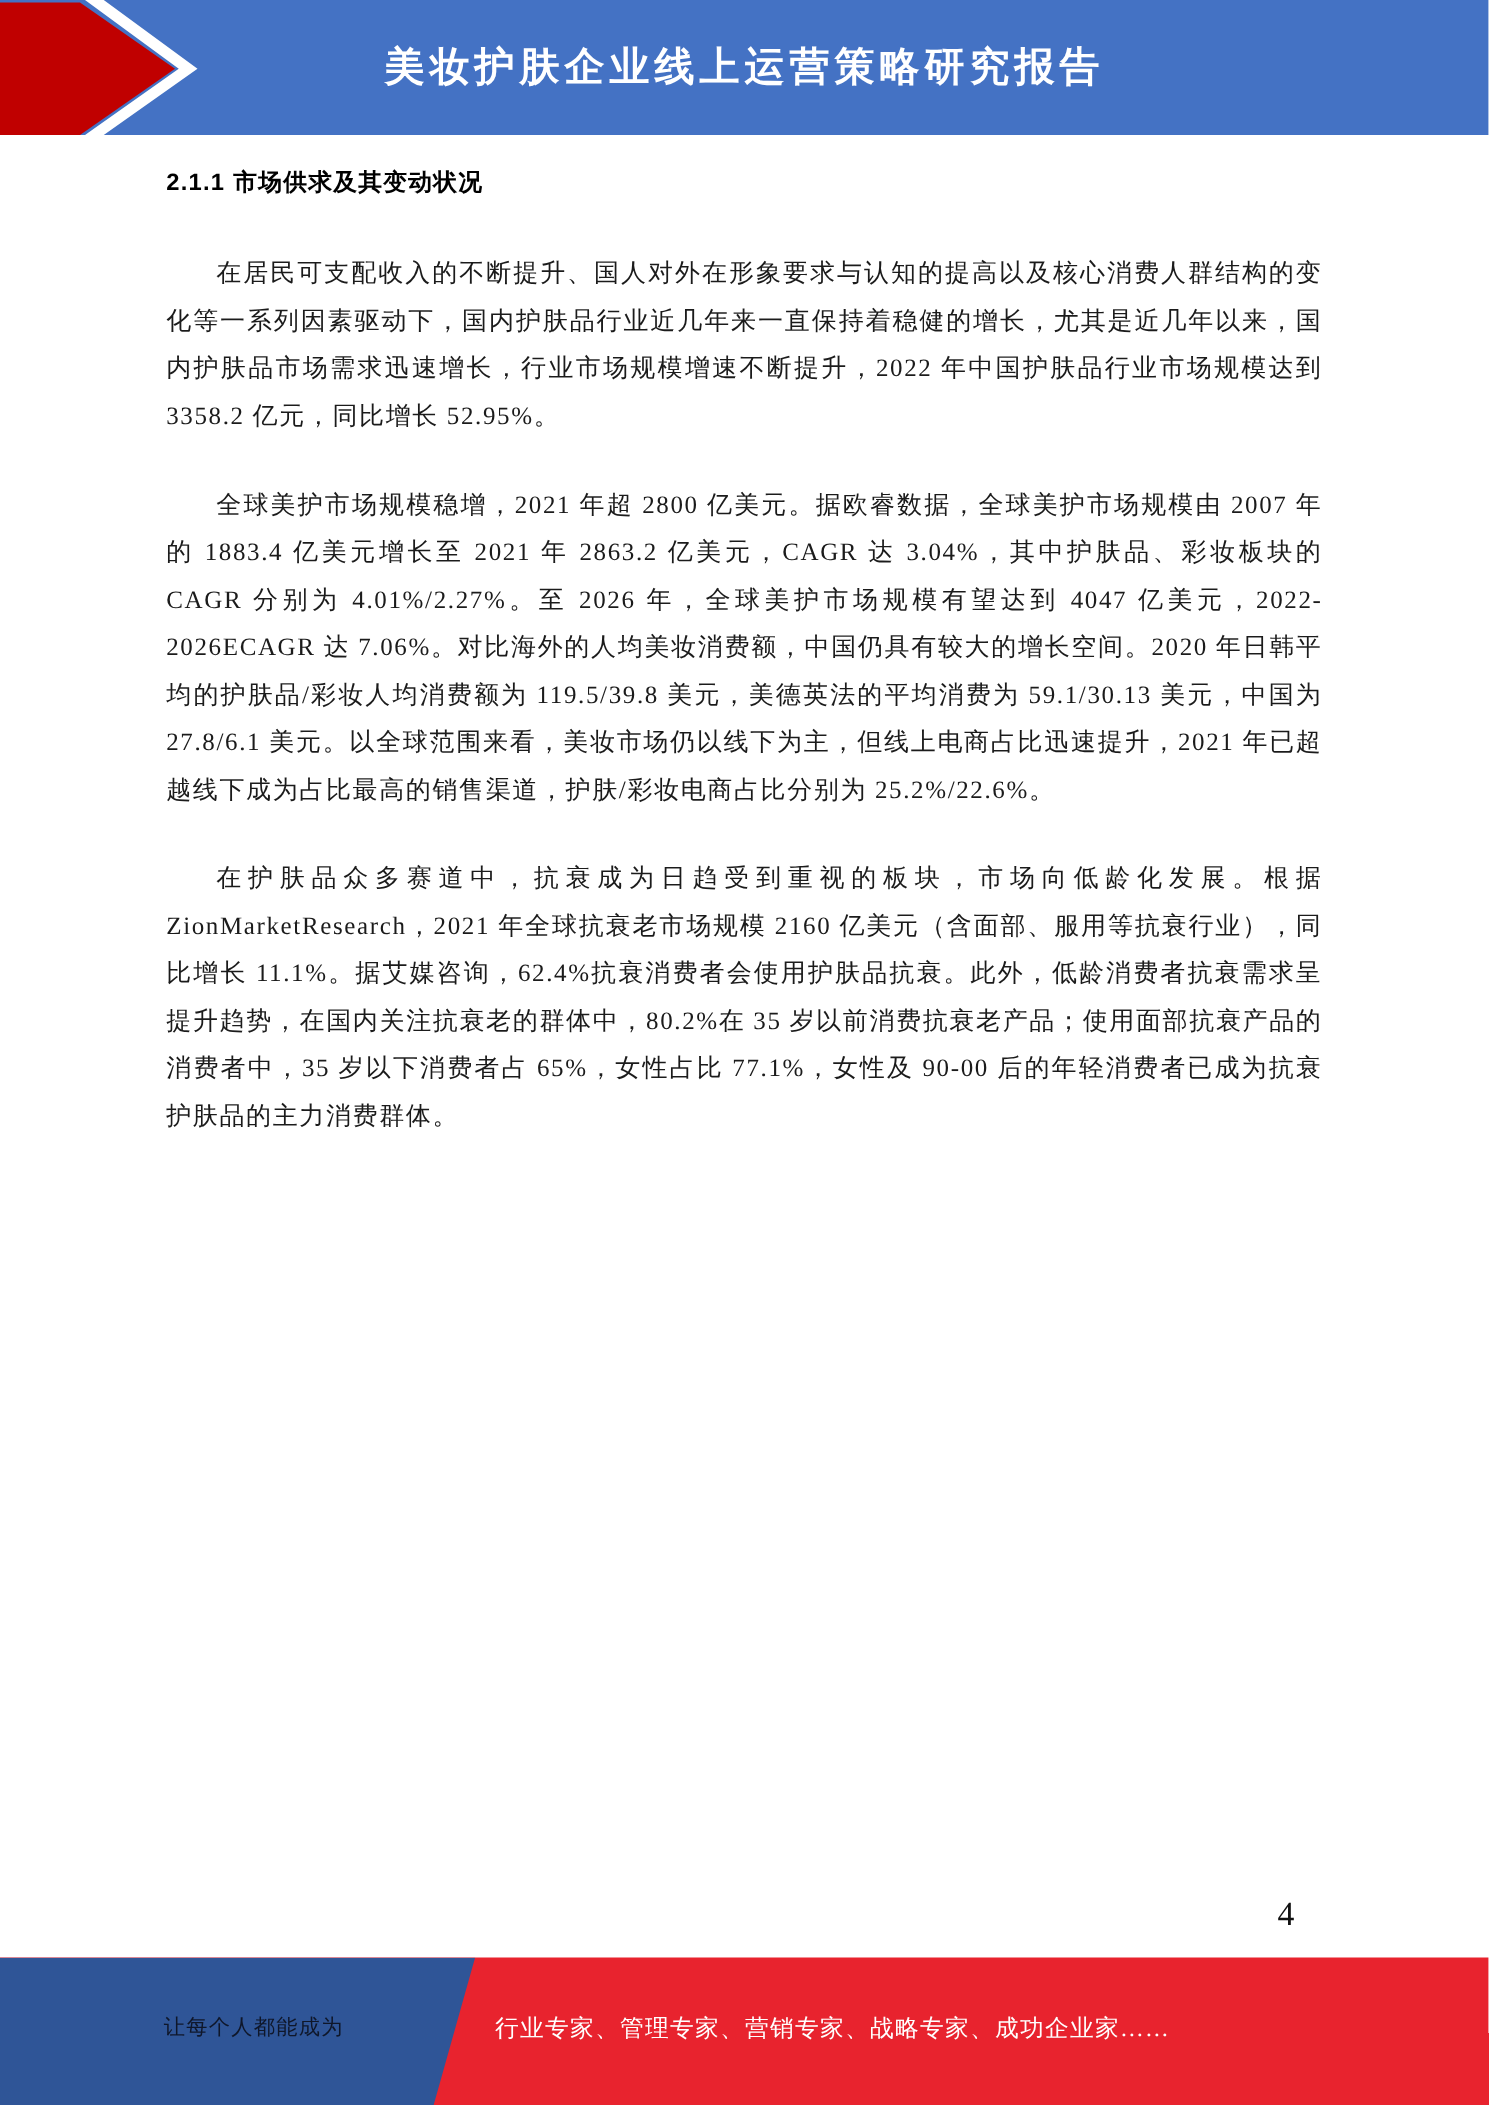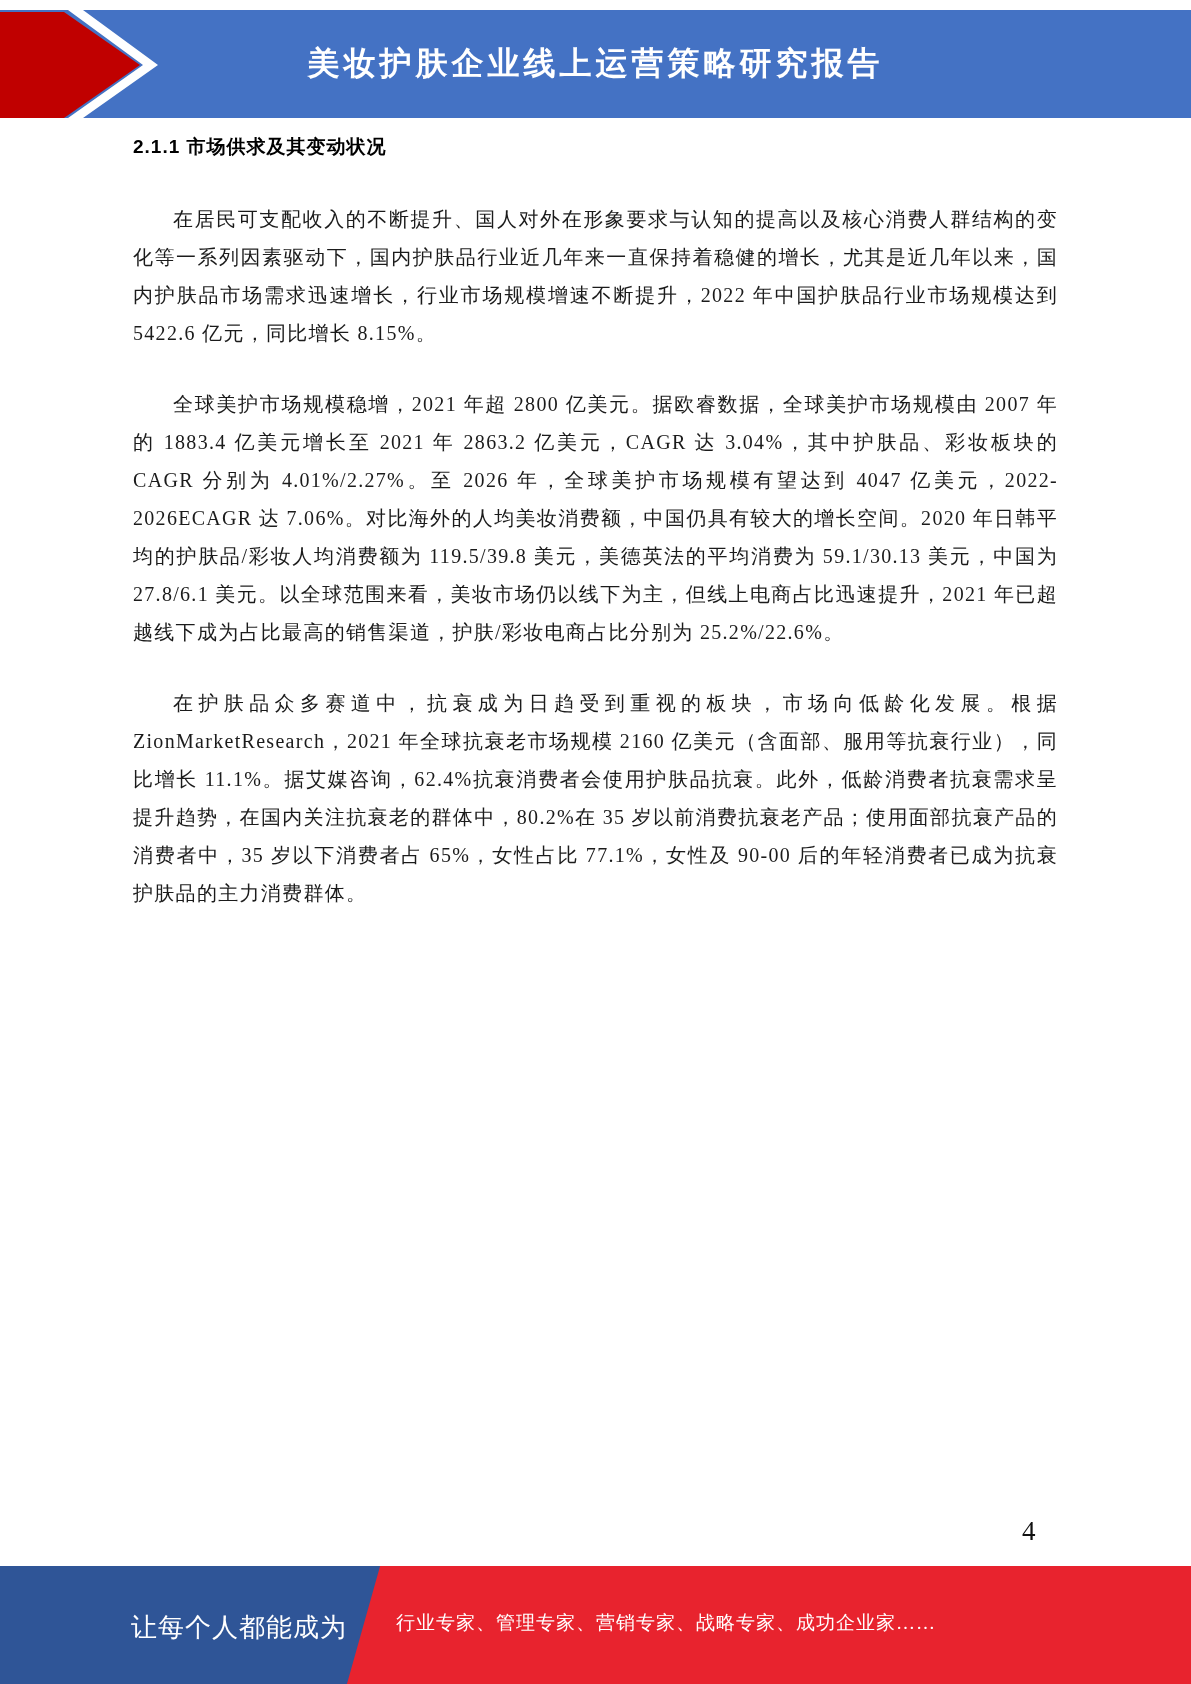--- a/index.html
+++ b/index.html
@@ -13,21 +13,21 @@
   .page{
     position:relative;
     width:1191px;height:1684px;
     background:#ffffff;
     overflow:hidden;
     font-family:"Liberation Serif","DejaVu Serif",serif;
     color:var(--ink);
   }
   
   .banner{
-    position:absolute;top:10px;left:0;width:1191px;height:108px;
+    position:absolute;top:0;left:0;width:1191px;height:108px;
     background:var(--header-blue);
   }
   .arrow{position:absolute;left:0;top:0;width:160px;height:108px;display:block;}
   .arrow-red{fill:var(--header-red);}
   .arrow-white{fill:#ffffff;}
   .banner-title{
     position:absolute;left:0;right:0;top:0;height:108px;margin:0;
     display:flex;align-items:center;justify-content:center;
     font-family:"Liberation Sans","DejaVu Sans",sans-serif;
     font-size:32px;font-weight:bold;color:#ffffff;letter-spacing:4px;
@@ -60,21 +60,21 @@
     background:var(--footer-red);
   }
   .footer-blue{
     position:absolute;left:0;top:0;width:420px;height:118px;
     background:var(--footer-blue);
     -webkit-clip-path:polygon(0 0, 90.5% 0, 82.6% 100%, 0 100%);
     clip-path:polygon(0 0, 90.5% 0, 82.6% 100%, 0 100%);
   }
   .footer-left-text{
     position:absolute;left:131px;top:44px;
-    font-size:26px;color:#ffffff;letter-spacing:1px;white-space:nowrap;
+    font-size:17px;color:#0f172a;letter-spacing:1px;white-space:nowrap;
   }
   .footer-right-text{
     position:absolute;left:396px;top:44px;
     font-size:19px;color:#ffffff;letter-spacing:1px;white-space:nowrap;
   }
 </style>
 </head>
 <body>
 
 <div class="page">
@@ -84,21 +84,21 @@
       <polygon class="arrow-red" points="0,2 64,2 140,55 64,108 0,108"></polygon>
       <polygon class="arrow-white" points="68,0 83,0 158,55 83,108 68,108 143,55"></polygon>
     </svg>
     <h1 class="banner-title">美妆护肤企业线上运营策略研究报告</h1>
   </header>
 
   <main class="content">
 
     <section>
       <h2 class="sec-heading">2.1.1 市场供求及其变动状况</h2>
-      <p class="body-para">在居民可支配收入的不断提升、国人对外在形象要求与认知的提高以及核心消费人群结构的变化等一系列因素驱动下，国内护肤品行业近几年来一直保持着稳健的增长，尤其是近几年以来，国内护肤品市场需求迅速增长，行业市场规模增速不断提升，2022 年中国护肤品行业市场规模达到 5422.6 亿元，同比增长 8.15%。</p>
+      <p class="body-para">在居民可支配收入的不断提升、国人对外在形象要求与认知的提高以及核心消费人群结构的变化等一系列因素驱动下，国内护肤品行业近几年来一直保持着稳健的增长，尤其是近几年以来，国内护肤品市场需求迅速增长，行业市场规模增速不断提升，2022 年中国护肤品行业市场规模达到 3358.2 亿元，同比增长 52.95%。</p>
     </section>
 
     <section>
       <p class="body-para">全球美护市场规模稳增，2021 年超 2800 亿美元。据欧睿数据，全球美护市场规模由 2007 年的 1883.4 亿美元增长至 2021 年 2863.2 亿美元，CAGR 达 3.04%，其中护肤品、彩妆板块的 CAGR 分别为 4.01%/2.27%。至 2026 年，全球美护市场规模有望达到 4047 亿美元，2022-2026ECAGR 达 7.06%。对比海外的人均美妆消费额，中国仍具有较大的增长空间。2020 年日韩平均的护肤品/彩妆人均消费额为 119.5/39.8 美元，美德英法的平均消费为 59.1/30.13 美元，中国为 27.8/6.1 美元。以全球范围来看，美妆市场仍以线下为主，但线上电商占比迅速提升，2021 年已超越线下成为占比最高的销售渠道，护肤/彩妆电商占比分别为 25.2%/22.6%。</p>
       <p class="body-para">在护肤品众多赛道中，抗衰成为日趋受到重视的板块，市场向低龄化发展。根据 ZionMarketResearch，2021 年全球抗衰老市场规模 2160 亿美元（含面部、服用等抗衰行业），同比增长 11.1%。据艾媒咨询，62.4%抗衰消费者会使用护肤品抗衰。此外，低龄消费者抗衰需求呈提升趋势，在国内关注抗衰老的群体中，80.2%在 35 岁以前消费抗衰老产品；使用面部抗衰产品的消费者中，35 岁以下消费者占 65%，女性占比 77.1%，女性及 90-00 后的年轻消费者已成为抗衰护肤品的主力消费群体。</p>
     </section>
 
 
   </main>
 

